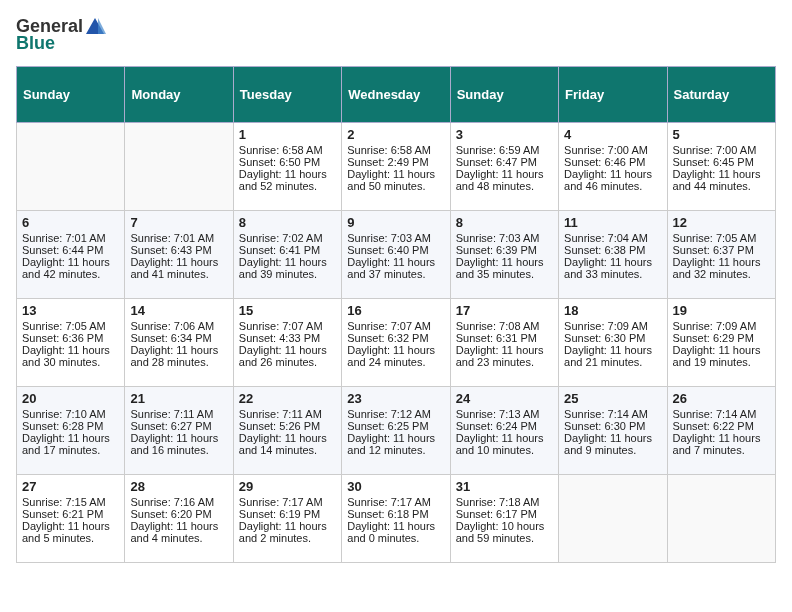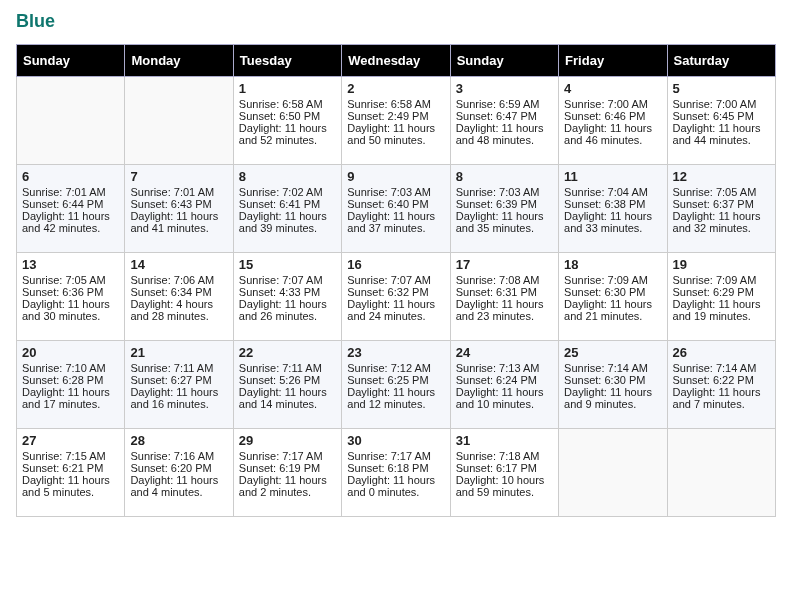--- a/index.html
+++ b/index.html
@@ -37,24 +37,24 @@
     .location {
       font-size: 15px;
       color: #444;
     }
     .calendar {
       width: 100%;
       border-collapse: collapse;
       table-layout: fixed;
     }
     .calendar th {
-      background: #000000;
+      background: #0f766e;
       color: #fff;
       text-align: left;
-      padding: 8px 6px;
+      padding: 20px 6px;
       font-size: 13px;
       border: 1px solid #aac;
     }
     .calendar td {
       border: 1px solid #ccc;
       vertical-align: top;
       padding: 4px 5px;
       height: 88px;
       font-size: 11px;
       color: #222;
@@ -69,20 +69,26 @@
       margin-bottom: 2px;
     }
     .empty { background: #f9f9f9 !important; }
   </style>
 </head>
 <body>
 
 <div class="header">
   <div class="logo">
     <div>
+      <div class="logo-text">
+        <span class="general">General</span><svg width="22" height="22" viewBox="0 0 22 22" style="vertical-align:middle;margin:0 1px;">
+            <polygon points="11,2 20,18 2,18" fill="#2255aa"></polygon>
+            <polygon points="14,2 22,18 14,18" fill="#4488cc" opacity="0.7"></polygon>
+          </svg>
+      </div>
       <div class="logo-text" style="margin-top:-4px;">
         <span class="blue">Blue</span>
       </div>
     </div>
   </div>
   <div class="title-block">
     <div class="month-title"></div>
     <div class="location"></div>
   </div>
 </div>
@@ -182,21 +188,21 @@
         <td>
           <span class="day-num">13</span>
           <div>Sunrise: 7:05 AM</div>
           <div>Sunset: 6:36 PM</div>
           <div>Daylight: 11 hours and 30 minutes.</div>
         </td>
         <td>
           <span class="day-num">14</span>
           <div>Sunrise: 7:06 AM</div>
           <div>Sunset: 6:34 PM</div>
-          <div>Daylight: 4 hours and 28 minutes.</div>
+          <div>Daylight: 11 hours and 28 minutes.</div>
         </td>
         <td>
           <span class="day-num">15</span>
           <div>Sunrise: 7:07 AM</div>
           <div>Sunset: 4:33 PM</div>
           <div>Daylight: 11 hours and 26 minutes.</div>
         </td>
         <td>
           <span class="day-num">16</span>
           <div>Sunrise: 7:07 AM</div>

